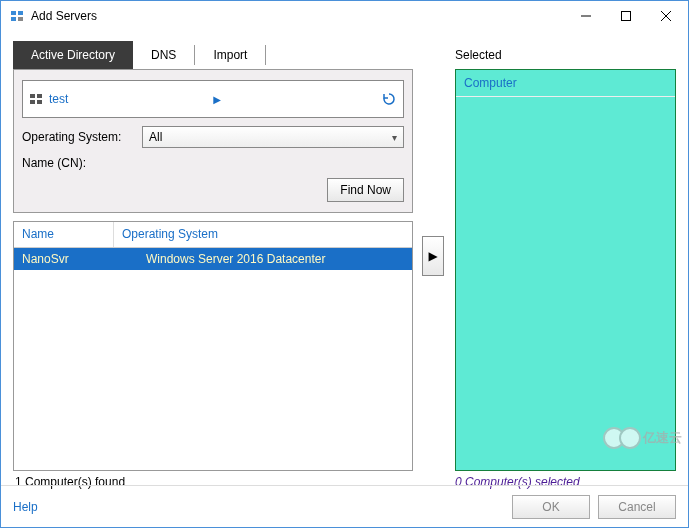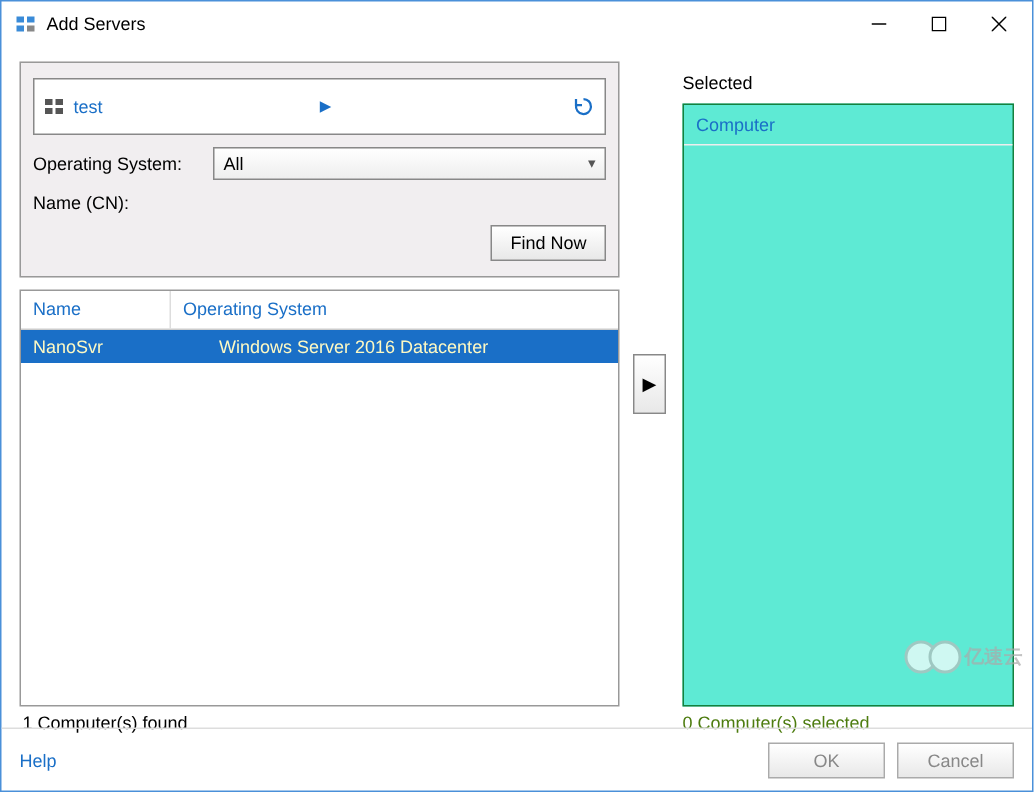--- a/index.html
+++ b/index.html
@@ -38,21 +38,21 @@
 .res-row .cell.name { width: 100px; }
 .res-row .cell.os { flex: 1; }
 .mid-col { width: 40px; display: flex; align-items: center; justify-content: center; }
 .add-btn { width: 22px; height: 40px; border: 1px solid #888; background: linear-gradient(#fff,#e8e8e8); display: flex; align-items: center; justify-content: center; }
 .right-col { flex: 1; display: flex; flex-direction: column; margin-left: 2px; }
 .sel-label { height: 28px; display: flex; align-items: center; color: #000; }
 .sel-box { flex: 1; border: 1px solid #15803d; background: #5eead4; }
 .sel-head { padding: 6px 8px; color: #1a6fc7; border-bottom: 1px solid #eee; }
 .status-row { display: flex; padding: 4px 14px 0 14px; height: 22px; }
 .status-left { width: 440px; color: #000; }
-.status-right { color: #4d7c0f; }
+.status-right { color: #4c1d95; font-style: italic; }
 .bottom { position: absolute; bottom: 0; left: 0; right: 0; height: 42px; border-top: 1px solid #ddd; display: flex; align-items: center; padding: 0 12px; }
 .help-link { color: #1a6fc7; }
 .bottom .spacer { flex: 1; }
 .dlg-btn { width: 78px; height: 24px; border: 1px solid #aaa; background: linear-gradient(#fff,#e8e8e8); margin-left: 8px; color: #888; }
 .watermark { position: absolute; right: 6px; bottom: 78px; opacity: 0.7; display: flex; align-items: center; }
 .watermark .wm-circ { width: 22px; height: 22px; border: 2px solid #bbb; border-radius: 50%; display: inline-block; margin-right: -6px; background: #fff; }
 .watermark .wm-text { font-size: 13px; color: #aaa; margin-left: 8px; font-weight: bold; }
 </style>
 </head>
 <body>
@@ -80,20 +80,27 @@
   <div class="win-btn">
       <svg width="10" height="10">
         <line x1="0" y1="0" x2="10" y2="10" stroke="#000"></line>
         <line x1="10" y1="0" x2="0" y2="10" stroke="#000"></line>
       </svg>
     </div>
 </div>
 
 <div class="content">
   <div class="left-col">
+    <div class="tabs">
+      <div class="tab active">Active Directory</div>
+      <div class="tab">DNS</div>
+      <div class="tab-sep"></div>
+      <div class="tab">Import</div>
+      <div class="tab-sep"></div>
+    </div>
     <div class="filter-box">
       <div class="filter-row">
         <div class="loc-field">
           <span class="loc-icon"><svg viewBox="0 0 14 14">
                 <rect x="1" y="2" width="5" height="4" fill="#555"></rect>
                 <rect x="8" y="2" width="5" height="4" fill="#555"></rect>
                 <rect x="1" y="8" width="5" height="4" fill="#555"></rect>
                 <rect x="8" y="8" width="5" height="4" fill="#555"></rect>
               </svg></span>
           <span class="loc-text">test</span>

